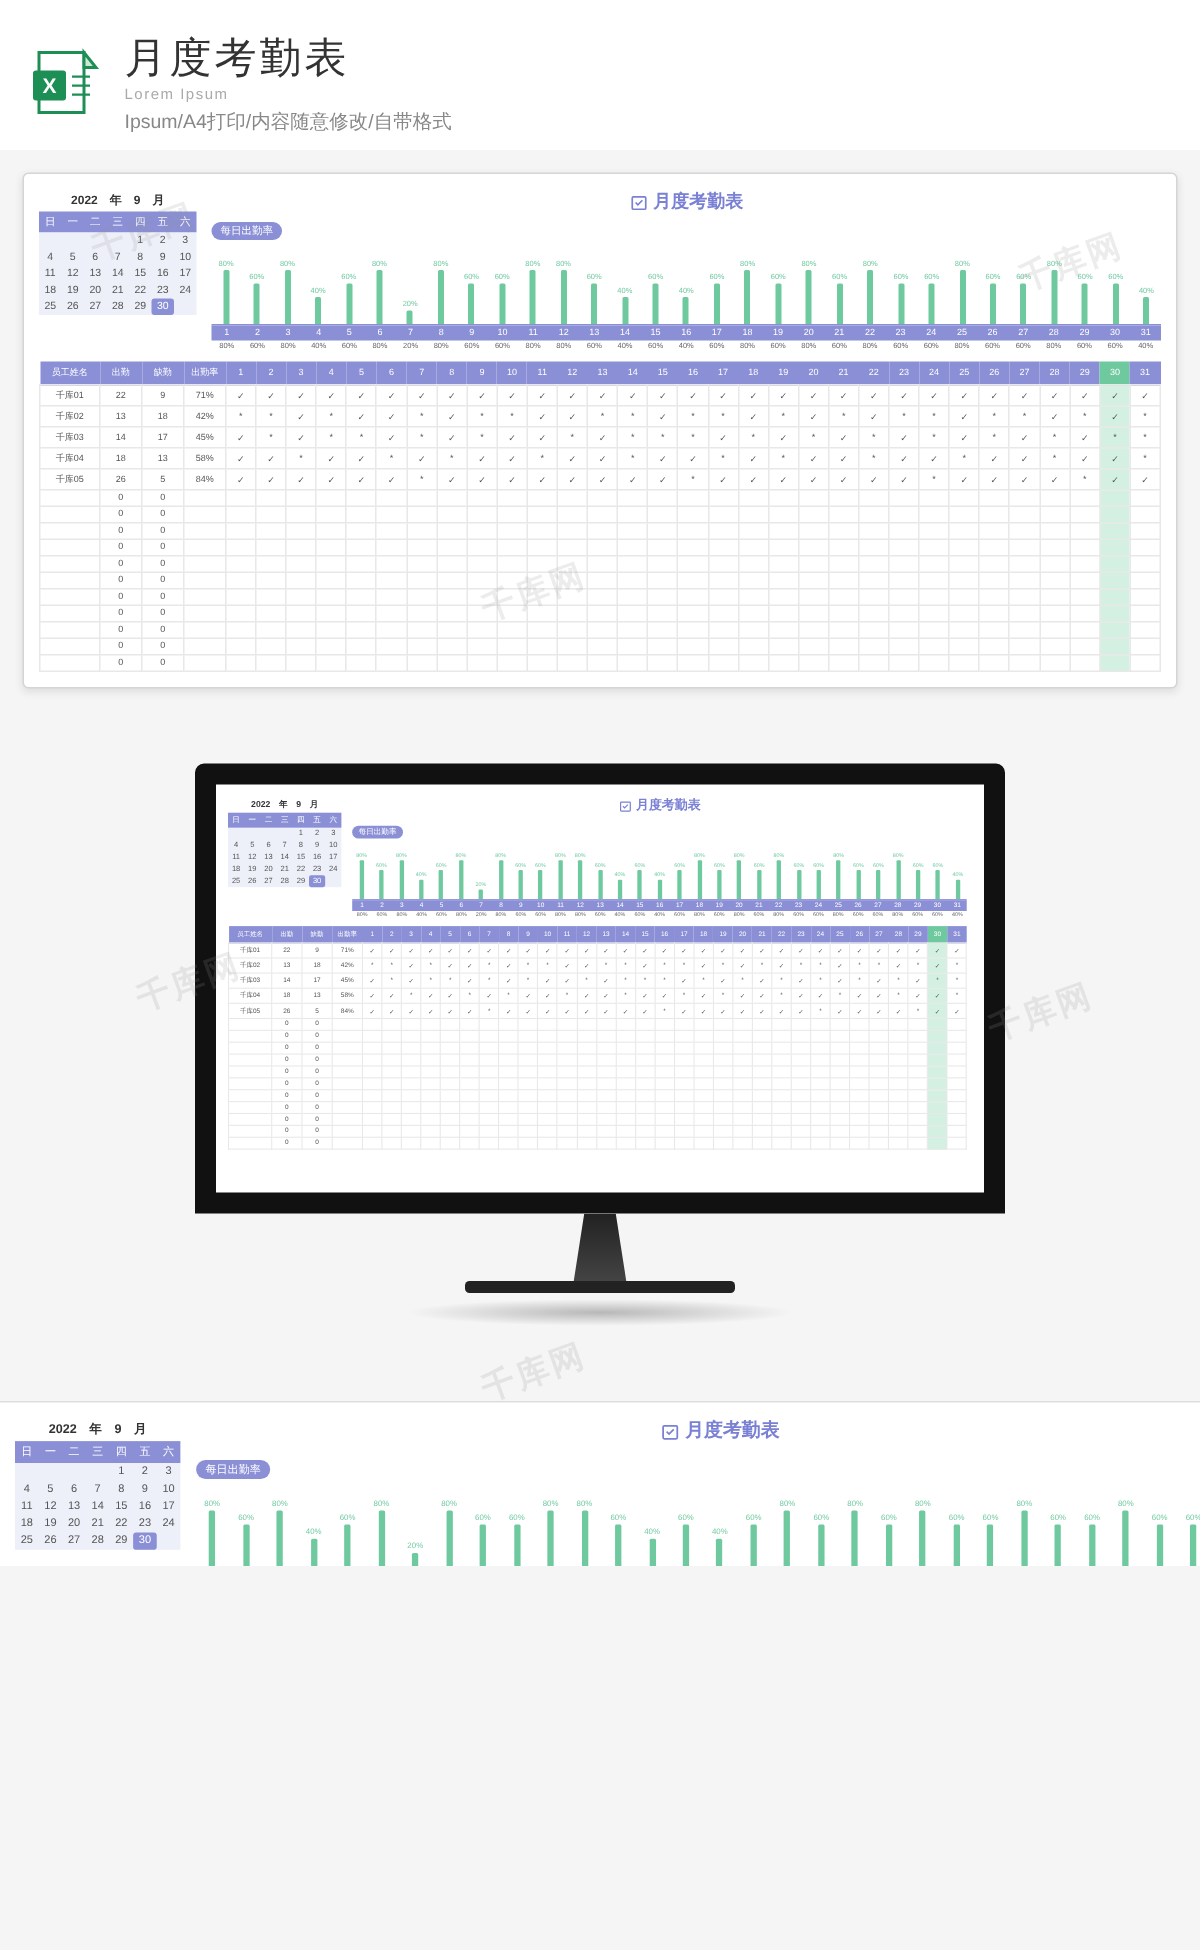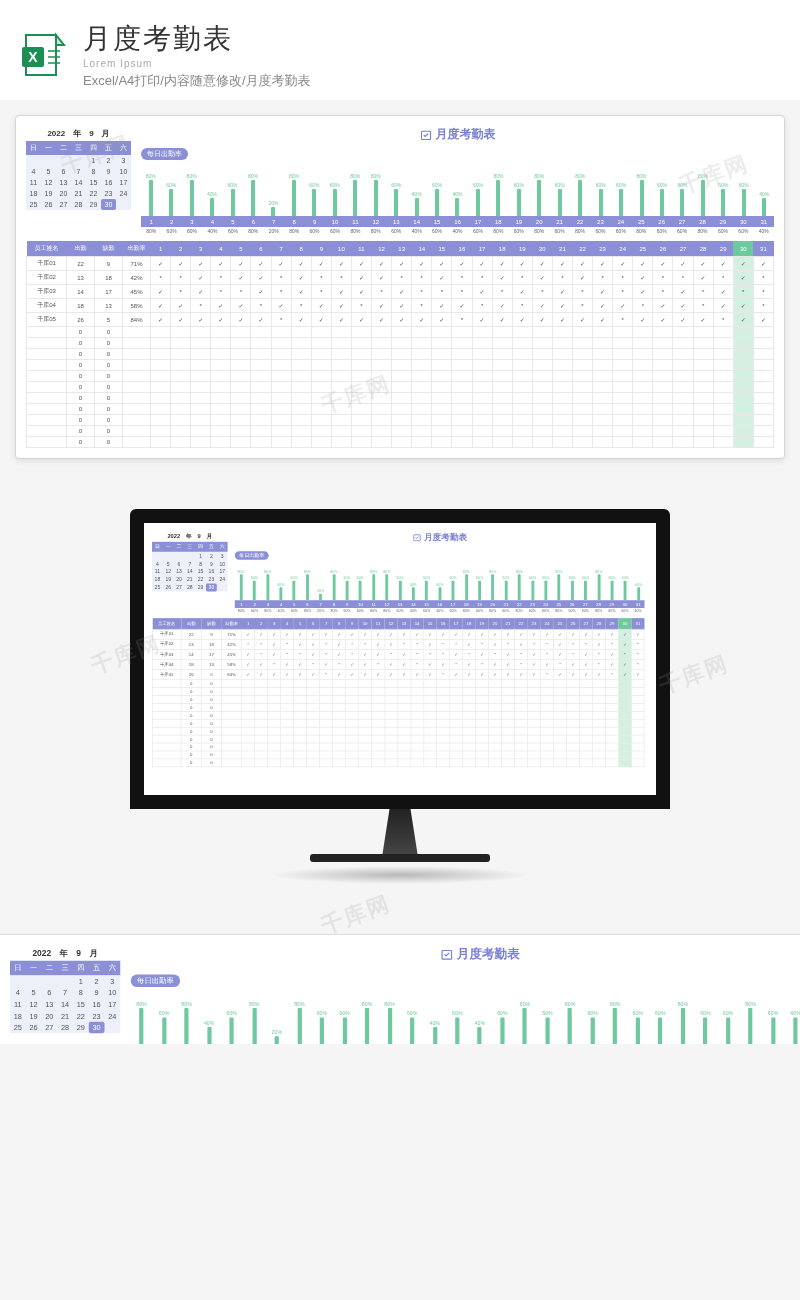--- a/index.html
+++ b/index.html
@@ -77,21 +77,21 @@
     <polygon points="36,4 36,14 44,14" fill="#cde8d8" stroke="#1d8e54" stroke-width="2"></polygon>
     <rect x="2" y="16" width="22" height="20" rx="2" fill="#1d8e54"></rect>
     <text x="13" y="31" text-anchor="middle" fill="#fff" font-size="14" font-weight="bold">X</text>
     <line x1="28" y1="20" x2="40" y2="20" stroke="#1d8e54" stroke-width="1.5"></line>
     <line x1="28" y1="26" x2="40" y2="26" stroke="#1d8e54" stroke-width="1.5"></line>
     <line x1="28" y1="32" x2="40" y2="32" stroke="#1d8e54" stroke-width="1.5"></line>
   </svg>
   <div class="title-block">
     <div class="main-title">月度考勤表</div>
     <div class="subtitle1">Lorem Ipsum</div>
-    <div class="subtitle2">Excel/A4打印/内容随意修改/月度考勤表</div>
+    <div class="subtitle2">Ipsum/A4打印/内容随意修改/自带格式</div>
   </div>
 </div>
 
 <div class="preview" id="preview1">
       <div>
         <div class="top-row">
           <div class="calendar">
             <div class="cal-head">2022　年　9　月</div>
             <div class="cal-week">
               <div>日</div>

